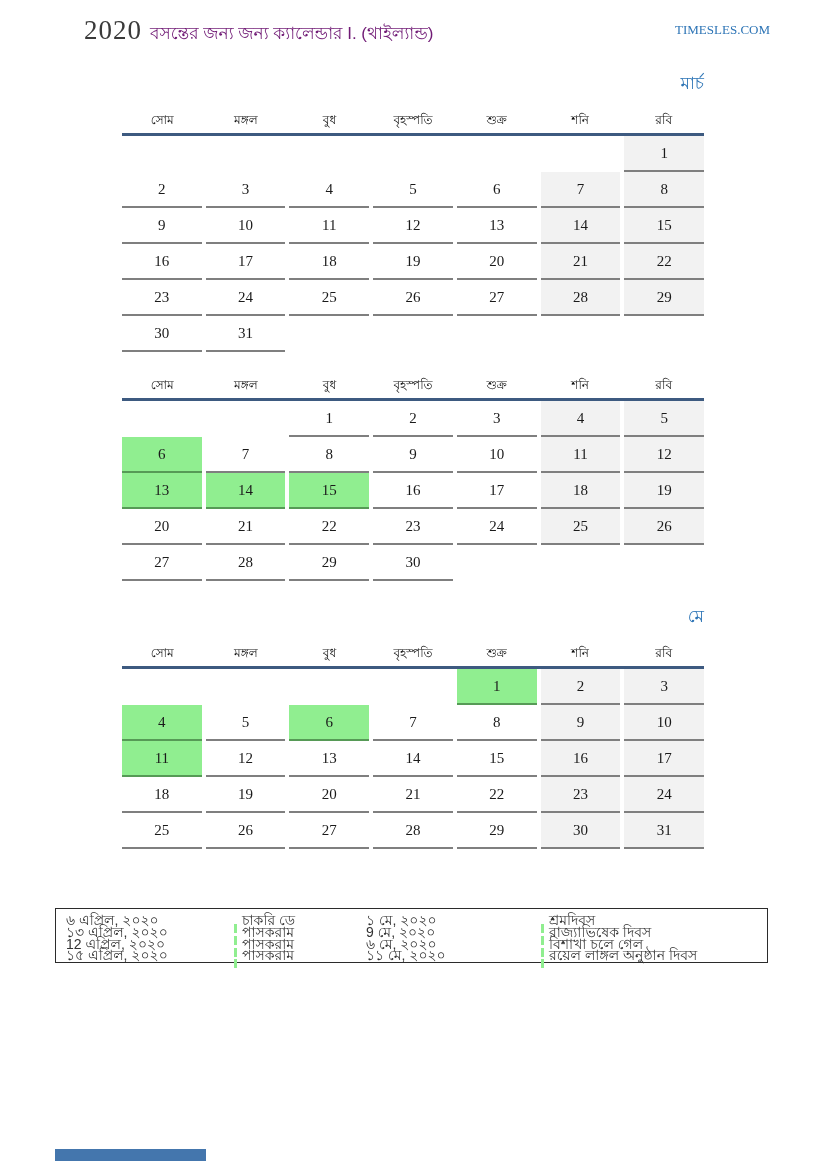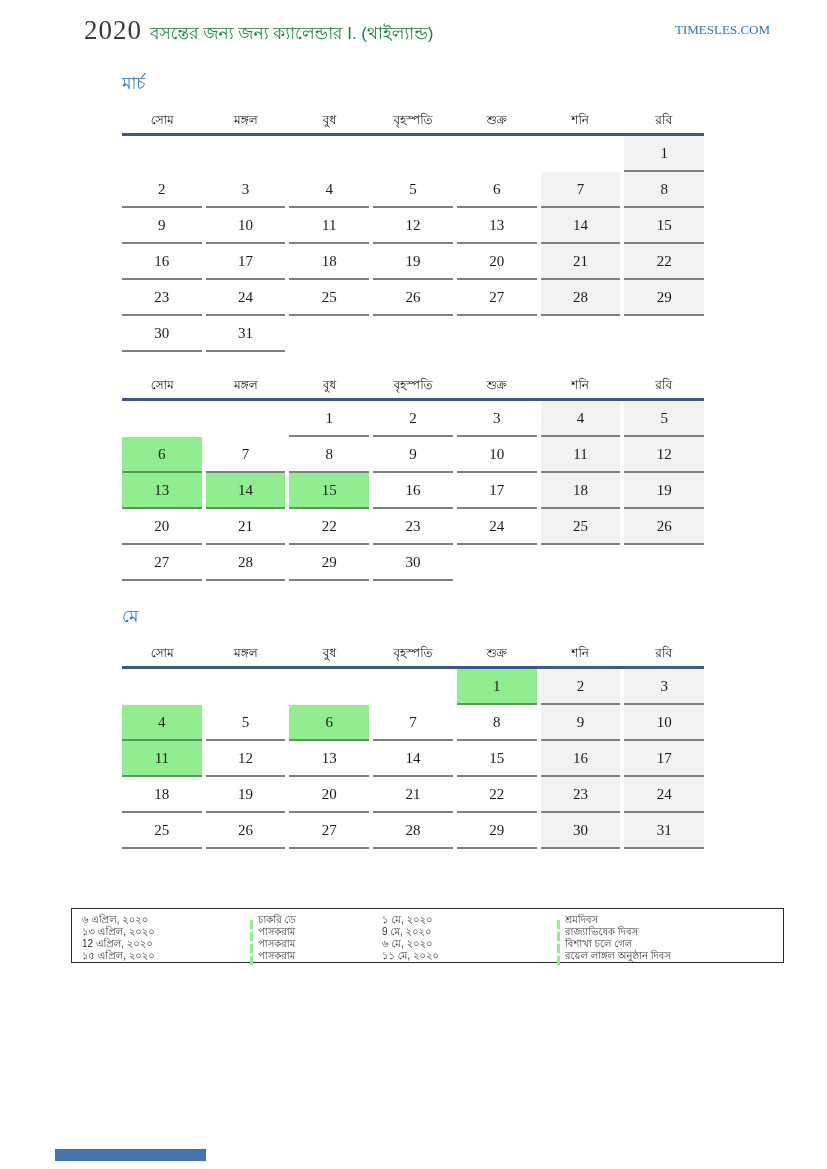--- a/index.html
+++ b/index.html
@@ -3,39 +3,39 @@
 <meta charset="utf-8">
 <style>
   html,body{margin:0;padding:0;background:#fff;}
   .page{width:827px;height:1169px;background:#fff;position:relative;overflow:hidden;
         font-family:"Liberation Sans",sans-serif;}
   .header{display:flex;justify-content:space-between;align-items:flex-start;
           padding:16px 57px 0 84px;}
   .brand{display:flex;align-items:baseline;}
   .brand-year{font-family:"Liberation Serif",serif;font-size:27px;color:#3a3a3a;
               margin-right:8px;letter-spacing:1px;line-height:28px;}
-  .brand-title{font-size:17px;color:#15803d;line-height:28px;}
+  .brand-title{font-size:17px;color:#701a75;line-height:28px;}
   .site{font-family:"Liberation Serif",serif;font-size:13px;color:var(--accent,#2e75b6);
         line-height:28px;text-decoration:none;}
   .months{width:582px;margin-left:122px;}
   .month-block{margin-top:24px;}
-  .month-title{text-align:left;color:var(--accent,#2e75b6);font-size:17px;line-height:24px;}
+  .month-title{text-align:right;color:var(--accent,#2e75b6);font-size:17px;line-height:24px;}
   .weekdays{display:grid;grid-template-columns:repeat(7,1fr);column-gap:3px;margin-top:15px;}
   .weekdays span{text-align:center;font-size:12px;color:#111;line-height:18px;}
   .rule{height:3px;background:var(--rule,#3d5a80);margin-top:4px;}
   .grid{display:grid;grid-template-columns:repeat(7,1fr);column-gap:4px;}
   .cell{height:34px;border-bottom:2px solid #7f7f7f;display:flex;align-items:center;
         justify-content:center;font-family:"Liberation Serif",serif;font-size:15px;color:#1a1a1a;}
   .cell.we{background:var(--weekend,#f2f2f2);}
   .cell.hol{background:var(--holiday,#90ee90);border-bottom-color:#569a56;}
   .cell.empty{border-bottom:none;background:transparent;}
   .legend{position:absolute;left:55px;top:908px;width:713px;height:55px;
           border:1px solid #2b2b2b;box-sizing:border-box;padding:6px 10px 16px 10px;
           display:grid;grid-template-columns:168px 132px 175px 1fr;grid-auto-rows:11.8px;
-          font-size:10px;color:#333;align-content:start;align-items:center;margin-left:16px;}
+          font-size:14px;color:#333;align-content:start;align-items:center;}
   .legend .lbl{display:flex;align-items:flex-end;}
   .legend .bar{width:3px;height:9px;background:var(--holiday,#90ee90);
                flex:none;margin-right:5px;}
   .footer-bar{position:absolute;left:55px;top:1149px;width:151px;height:12px;
               background:#4476ad;}
 </style>
 </head>
 <body>
 
 <div class="page" style="--accent: #2e75b6; --rule: #3d5a80; --holiday: #90ee90; --weekend: #f2f2f2;">

